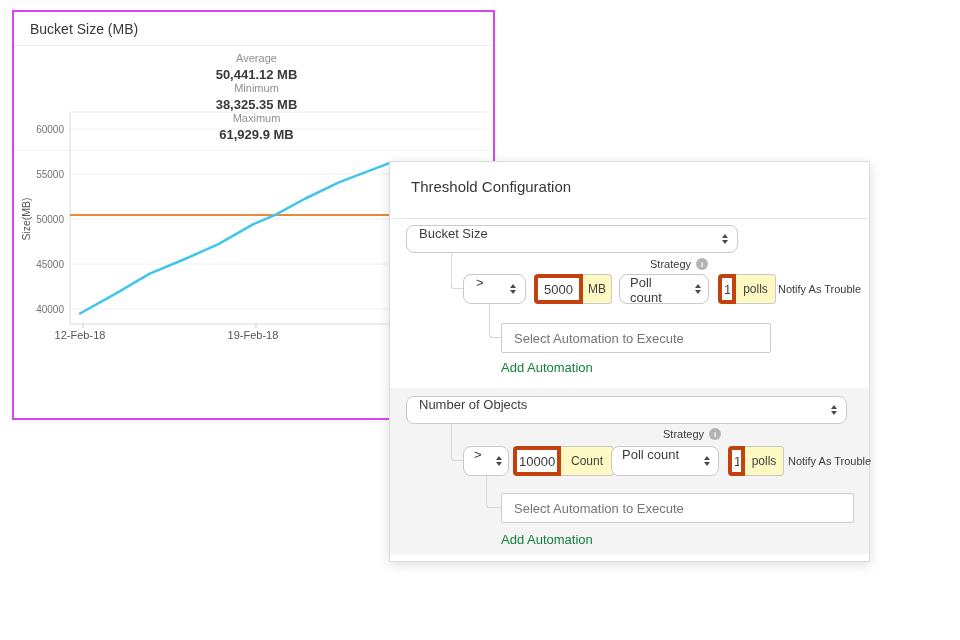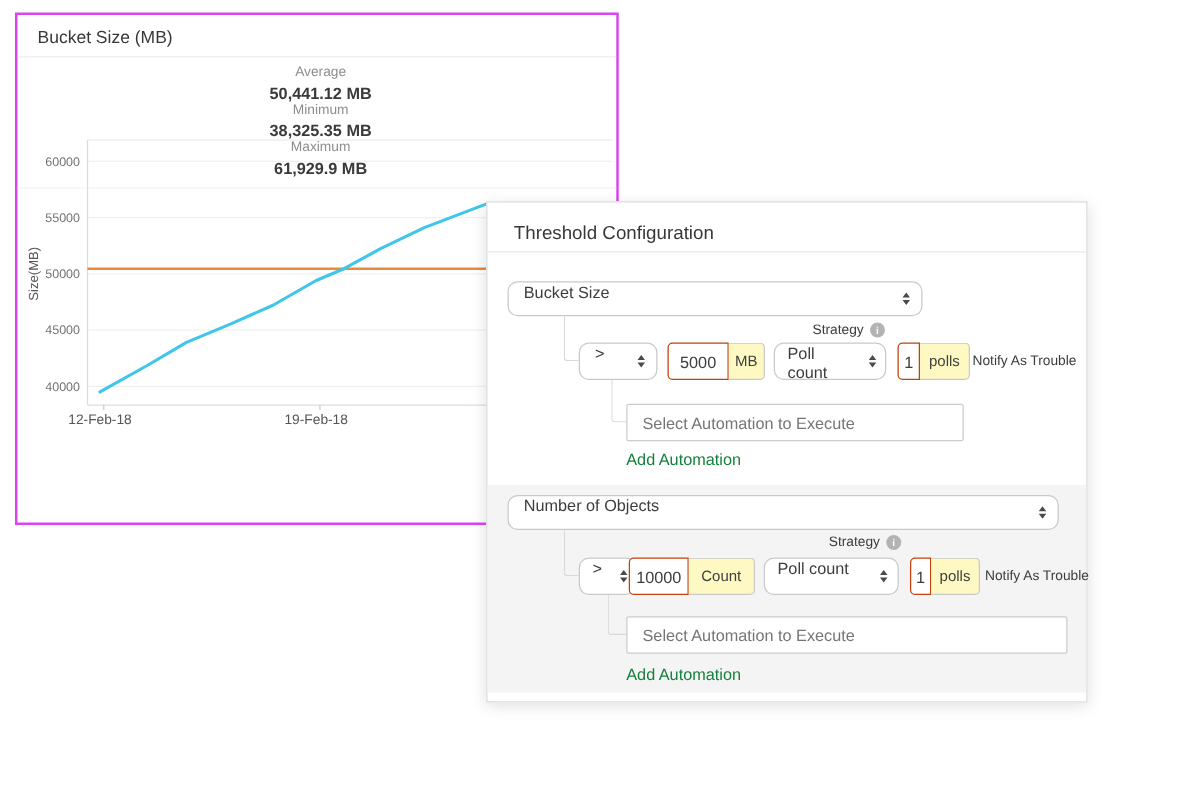--- a/index.html
+++ b/index.html
@@ -39,21 +39,21 @@
   
   .tc-panel {
     position: absolute; left: 389px; top: 161px;
     width: 481px; height: 401px;
     background: #fff;
     border: 1px solid #dcdcdc;
     box-shadow: 0 3px 12px rgba(0,0,0,.13);
     z-index: 2;
   }
   .tc-header {
-    padding: 16px 21px 6px;
+    padding: 16px 21px 23px;
     font-size: 15px; color: #383838;
     border-bottom: 1px solid #e8e8e8;
   }
   .section2-bg {
     position: absolute; left: 0; top: 226px;
     width: 479px; height: 166px;
     background: #f4f4f4;
   }
 
   .sel {
@@ -69,21 +69,21 @@
   .arrows {
     position: absolute; right: 9px; top: 50%;
     transform: translateY(-50%);
     display: flex; flex-direction: column; align-items: center; gap: 2px;
   }
   .tri-up { width:0; height:0; border-left:3.5px solid transparent; border-right:3.5px solid transparent; border-bottom:4.5px solid #4a4a4a; }
   .tri-down { width:0; height:0; border-left:3.5px solid transparent; border-right:3.5px solid transparent; border-top:4.5px solid #4a4a4a; }
 
   .igroup { position: absolute; display: flex; height: 30px; }
   .igroup input {
-    border: 1px solid #c2410c;
+    border: 4px solid #c2410c;
     border-radius: 4px 0 0 4px;
     font-size: 13px; color: #3d3d3d;
     font-family: inherit;
     text-align: center; padding: 0 2px;
     outline: none; background: #fff;
     min-width: 0;
   }
   .igroup .addon {
     background: #fef9c3;
     border: 1px solid #c9c9c9; border-left: none;
@@ -239,21 +239,21 @@
   <div class="connector" style="left:61px; top:262px; width:12px; height:37px;"></div>
 
   <div class="sel" style="left:73px; top:284px; width:46px; height:30px; padding-left:10px; padding-right:20px;">
     <span>&gt;</span>
     <span class="arrows" style="right:6px;">
         <span class="tri-up"></span>
         <span class="tri-down"></span>
       </span>
   </div>
 
-  <div class="igroup" style="left:113px; top:284px;">
+  <div class="igroup" style="left:123px; top:284px;">
     <input style="width: 48px;" value="10000">
     <span class="addon" style="width:53px;">Count</span>
   </div>
 
   <div class="sel" style="left:221px; top:284px; width:108px; height:30px; padding-right:22px; padding-left:10px;">
     <span>Poll count</span>
     <span class="arrows" style="right:8px;">
         <span class="tri-up"></span>
         <span class="tri-down"></span>
       </span>

